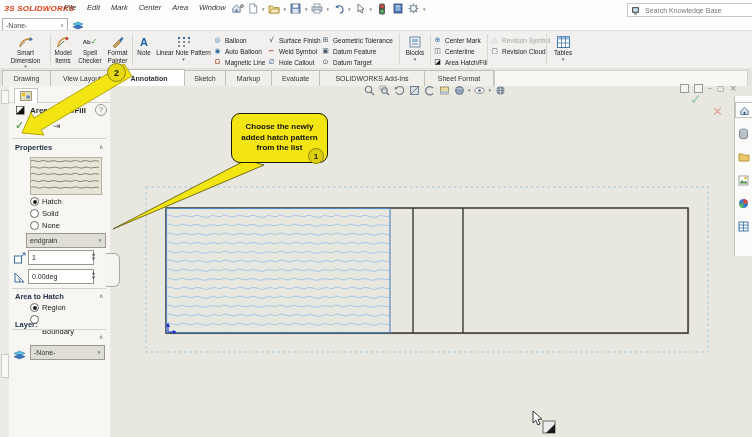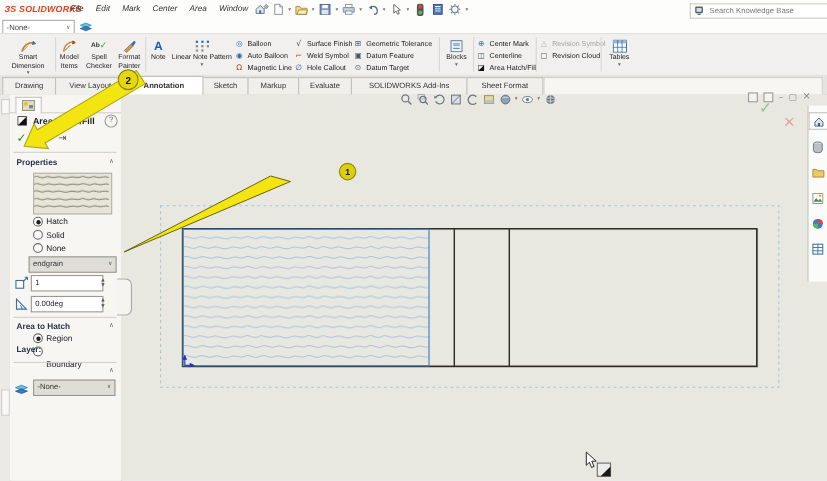--- a/index.html
+++ b/index.html
@@ -462,21 +462,21 @@
 
   <div class="pdiv" style="top:288px"></div>
   <div class="abs phead" style="left:15px;top:292px">Area to Hatch</div>
   <div class="abs pchev ic" style="left:99px;top:293px">∧</div>
   <div class="radio sel" style="left:30px;top:303px"></div>
   <div class="rlabel" style="left:42px;top:303px">Region</div>
   <div class="radio" style="left:30px;top:315px"></div>
   <div class="rlabel" style="left:42px;top:327px">Boundary</div>
 
   <div class="pdiv" style="top:329px"></div>
-  <div class="abs phead" style="left:15px;top:313px">Layer:</div>
+  <div class="abs phead" style="left:15px;top:320px">Layer:</div>
   <div class="abs pchev ic" style="left:99px;top:334px">∧</div>
   <div class="abs" style="left:13px;top:346px"><svg width="13" height="10" viewBox="0 0 12 9">
         <path d="M1 3 L6 1 L11 3 L6 5 Z" fill="#58c8e8" stroke="#2a7a9a" stroke-width="0.6"></path>
         <path d="M1 6 L6 4 L11 6 L6 8 Z" fill="#3a78c8" stroke="#1f4a80" stroke-width="0.6"></path>
       </svg></div>
   <div class="pdd" style="left:30px;top:345px;width:67px">
     <span>-None-</span>
     <span class="ic" style="font-size:5px;color:#555">∨</span>
   </div>
 
@@ -630,16 +630,19 @@
           <line x1="1" y1="7" x2="10" y2="7" stroke="#2e6da4" stroke-width="0.8"></line>
           <line x1="5.5" y1="1" x2="5.5" y2="10" stroke="#2e6da4" stroke-width="0.8"></line>
         </svg>
       </span>
   </div>
 
   <svg id="overlay" class="abs" width="752" height="437" viewBox="0 0 752 437">
     <polygon points="246,160 264,165 113,229" fill="#f2e512" stroke="#55500a" stroke-width="0.8"></polygon>
     <polygon points="124,64 34,118 31,112.5 22,133 44,135 41,130 132,76" fill="#f2e512" stroke="#b1a50a" stroke-width="1"></polygon>
   </svg>
+  <div id="callout" class="abs">
+    <div class="ctext">Choose the newly added hatch pattern from the list</div>
+  </div>
   <div id="badge1" class="nbadge">1</div>
   <div id="badge2" class="nbadge">2</div>
 
 </div>
 
 </body></html>

